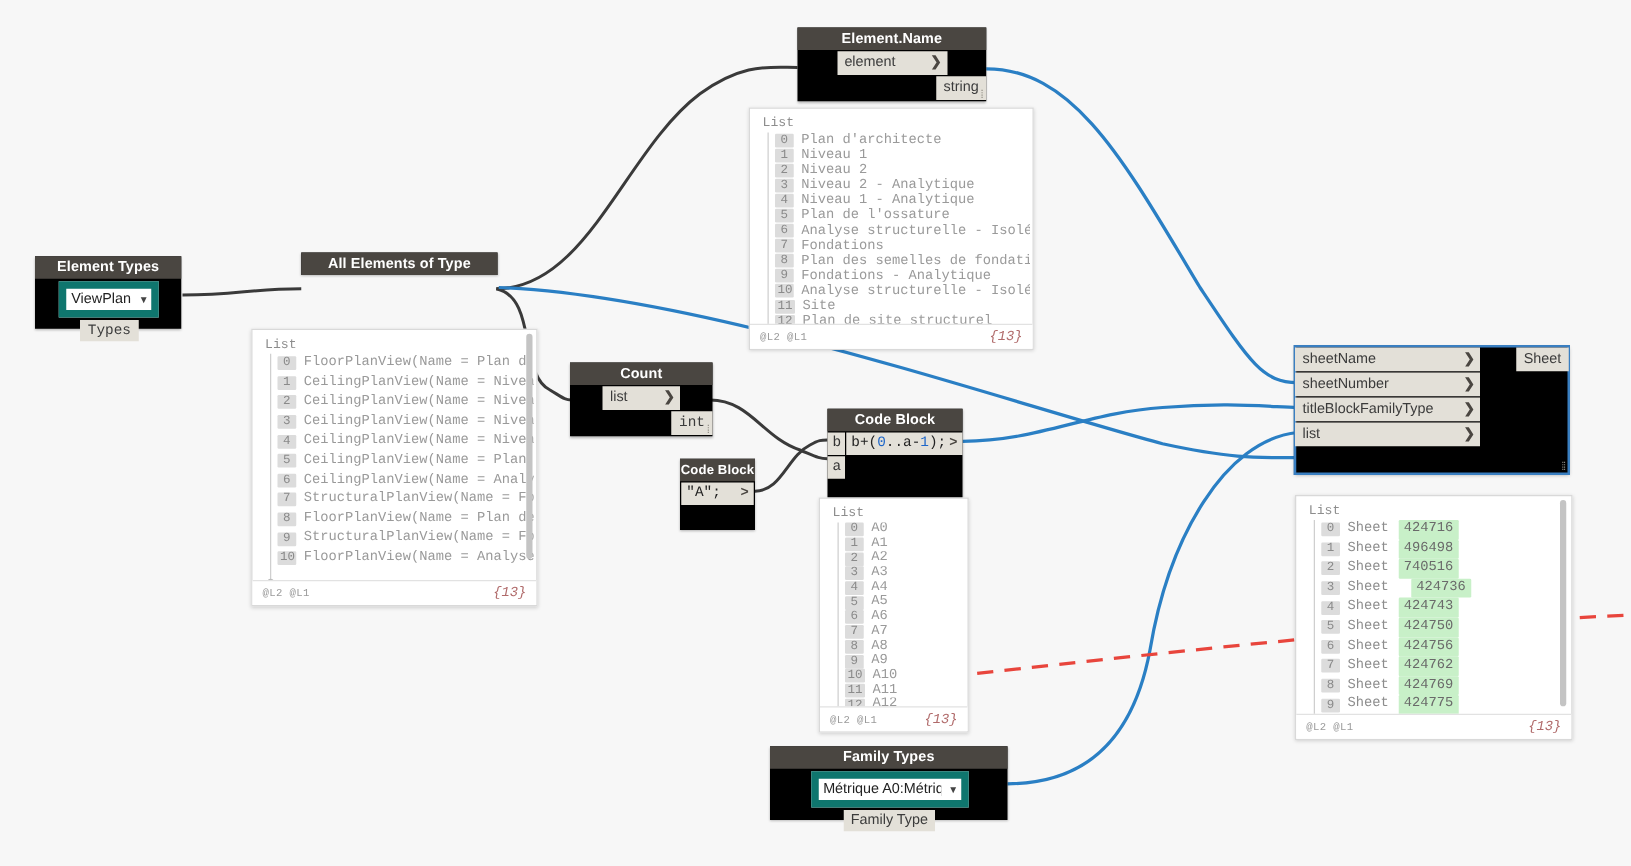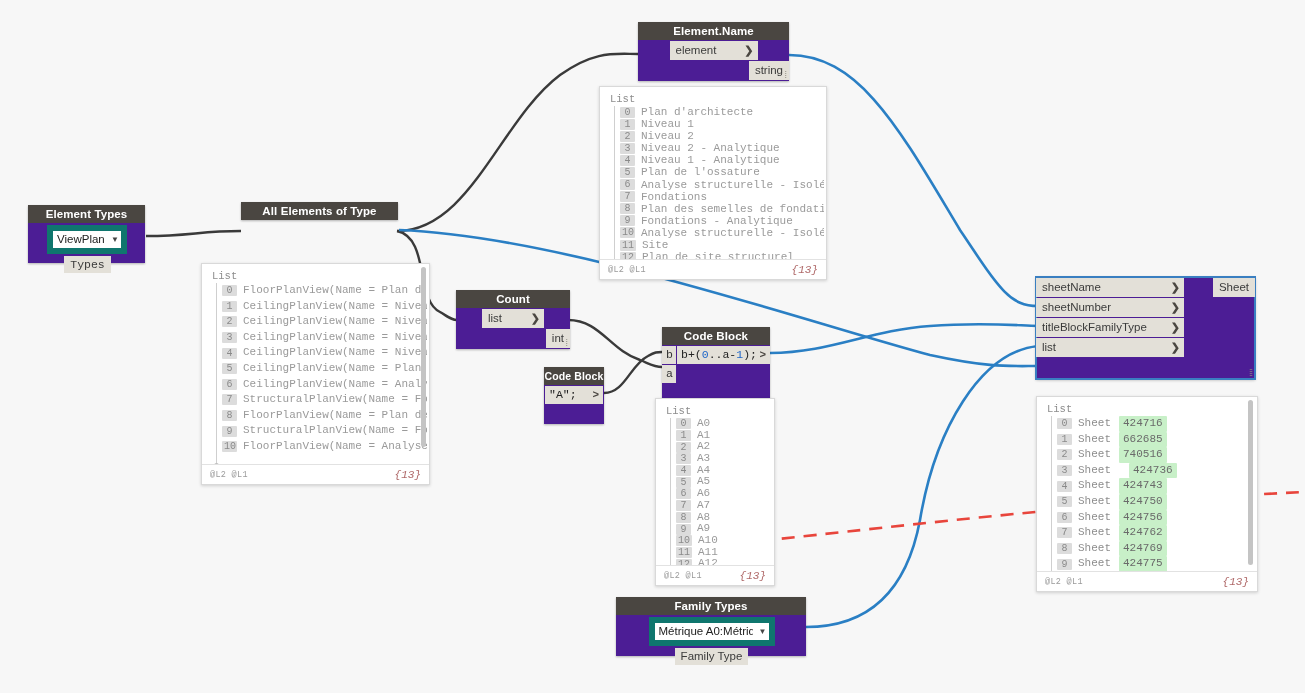--- a/index.html
+++ b/index.html
@@ -6,21 +6,21 @@
   body{
     width:1305px;height:693px;
     background:#f7f7f7;
     font-family:"Liberation Sans",sans-serif;
     overflow:hidden;position:relative;
   }
   #canvas{position:absolute;inset:0;width:1305px;height:693px;}
   #wires{position:absolute;left:0;top:0;width:1305px;height:693px;pointer-events:none;}
 
   
-  .node{position:absolute;background:#4c1d95;box-shadow:0 1px 2px rgba(0,0,0,.28);}
+  .node{position:absolute;background:#000000;box-shadow:0 1px 2px rgba(0,0,0,.28);}
   .node.selected{outline:2px solid #3a7fc1;outline-offset:-1px;box-shadow:0 0 0 1px #2b5f94,0 1px 3px rgba(0,0,0,.3);}
   .node-title{
     background:#4a4641;color:#fff;font-size:11.5px;font-weight:bold;
     text-align:center;line-height:18px;height:18px;letter-spacing:.1px;
     white-space:nowrap;overflow:hidden;
   }
   .node-body{position:relative;padding:0;}
   .port-row{display:flex;align-items:center;height:19px;margin:0;flex-direction:column;}
   .port-in{
     background:#e3e0d8;color:#3b3b3b;font-size:11.5px;line-height:19px;
@@ -147,21 +147,21 @@
   </div>
 
   <div class="node" style="left:456px;top:290px;width:114px;">
     <div class="node-title">Count</div>
     <div class="node-body">
       <div class="port-row" style="height:20px;">
         <div class="port-in" style="width:62px;margin:1px 0 0 0;">
           <span>list</span>
           <span class="chev">❯</span>
         </div>
-        <div class="port-out" style="margin:1px 0 0 auto;">int</div>
+        <div class="port-out" style="margin:1px 0 0 auto;font-family:Liberation Mono, monospace;">int</div>
       </div>
       <div class="node-foot" style="height:21px;position:relative;">
         <span class="tiny-handle">⁞</span>
       </div>
     </div>
   </div>
 
   <div class="node" style="left:544px;top:367px;width:60px;">
     <div class="node-title" style="font-size:10.5px;">Code Block</div>
     <div class="node-body">
@@ -429,21 +429,21 @@
       <div class="pv-rail"></div>
       <div>
         <div class="pv-row">
             <span class="pv-idx">0</span>
             <span class="pv-val dark">Sheet</span>
             <span class="pv-val pv-badge" style="margin-left:8px;">424716</span>
           </div>
         <div class="pv-row">
             <span class="pv-idx">1</span>
             <span class="pv-val dark">Sheet</span>
-            <span class="pv-val pv-badge" style="margin-left:8px;">662685</span>
+            <span class="pv-val pv-badge" style="margin-left:8px;">496498</span>
           </div>
         <div class="pv-row">
             <span class="pv-idx">2</span>
             <span class="pv-val dark">Sheet</span>
             <span class="pv-val pv-badge" style="margin-left:8px;">740516</span>
           </div>
         <div class="pv-row">
             <span class="pv-idx">3</span>
             <span class="pv-val dark">Sheet</span>
             <span class="pv-val pv-badge" style="margin-left:18px;">424736</span>

